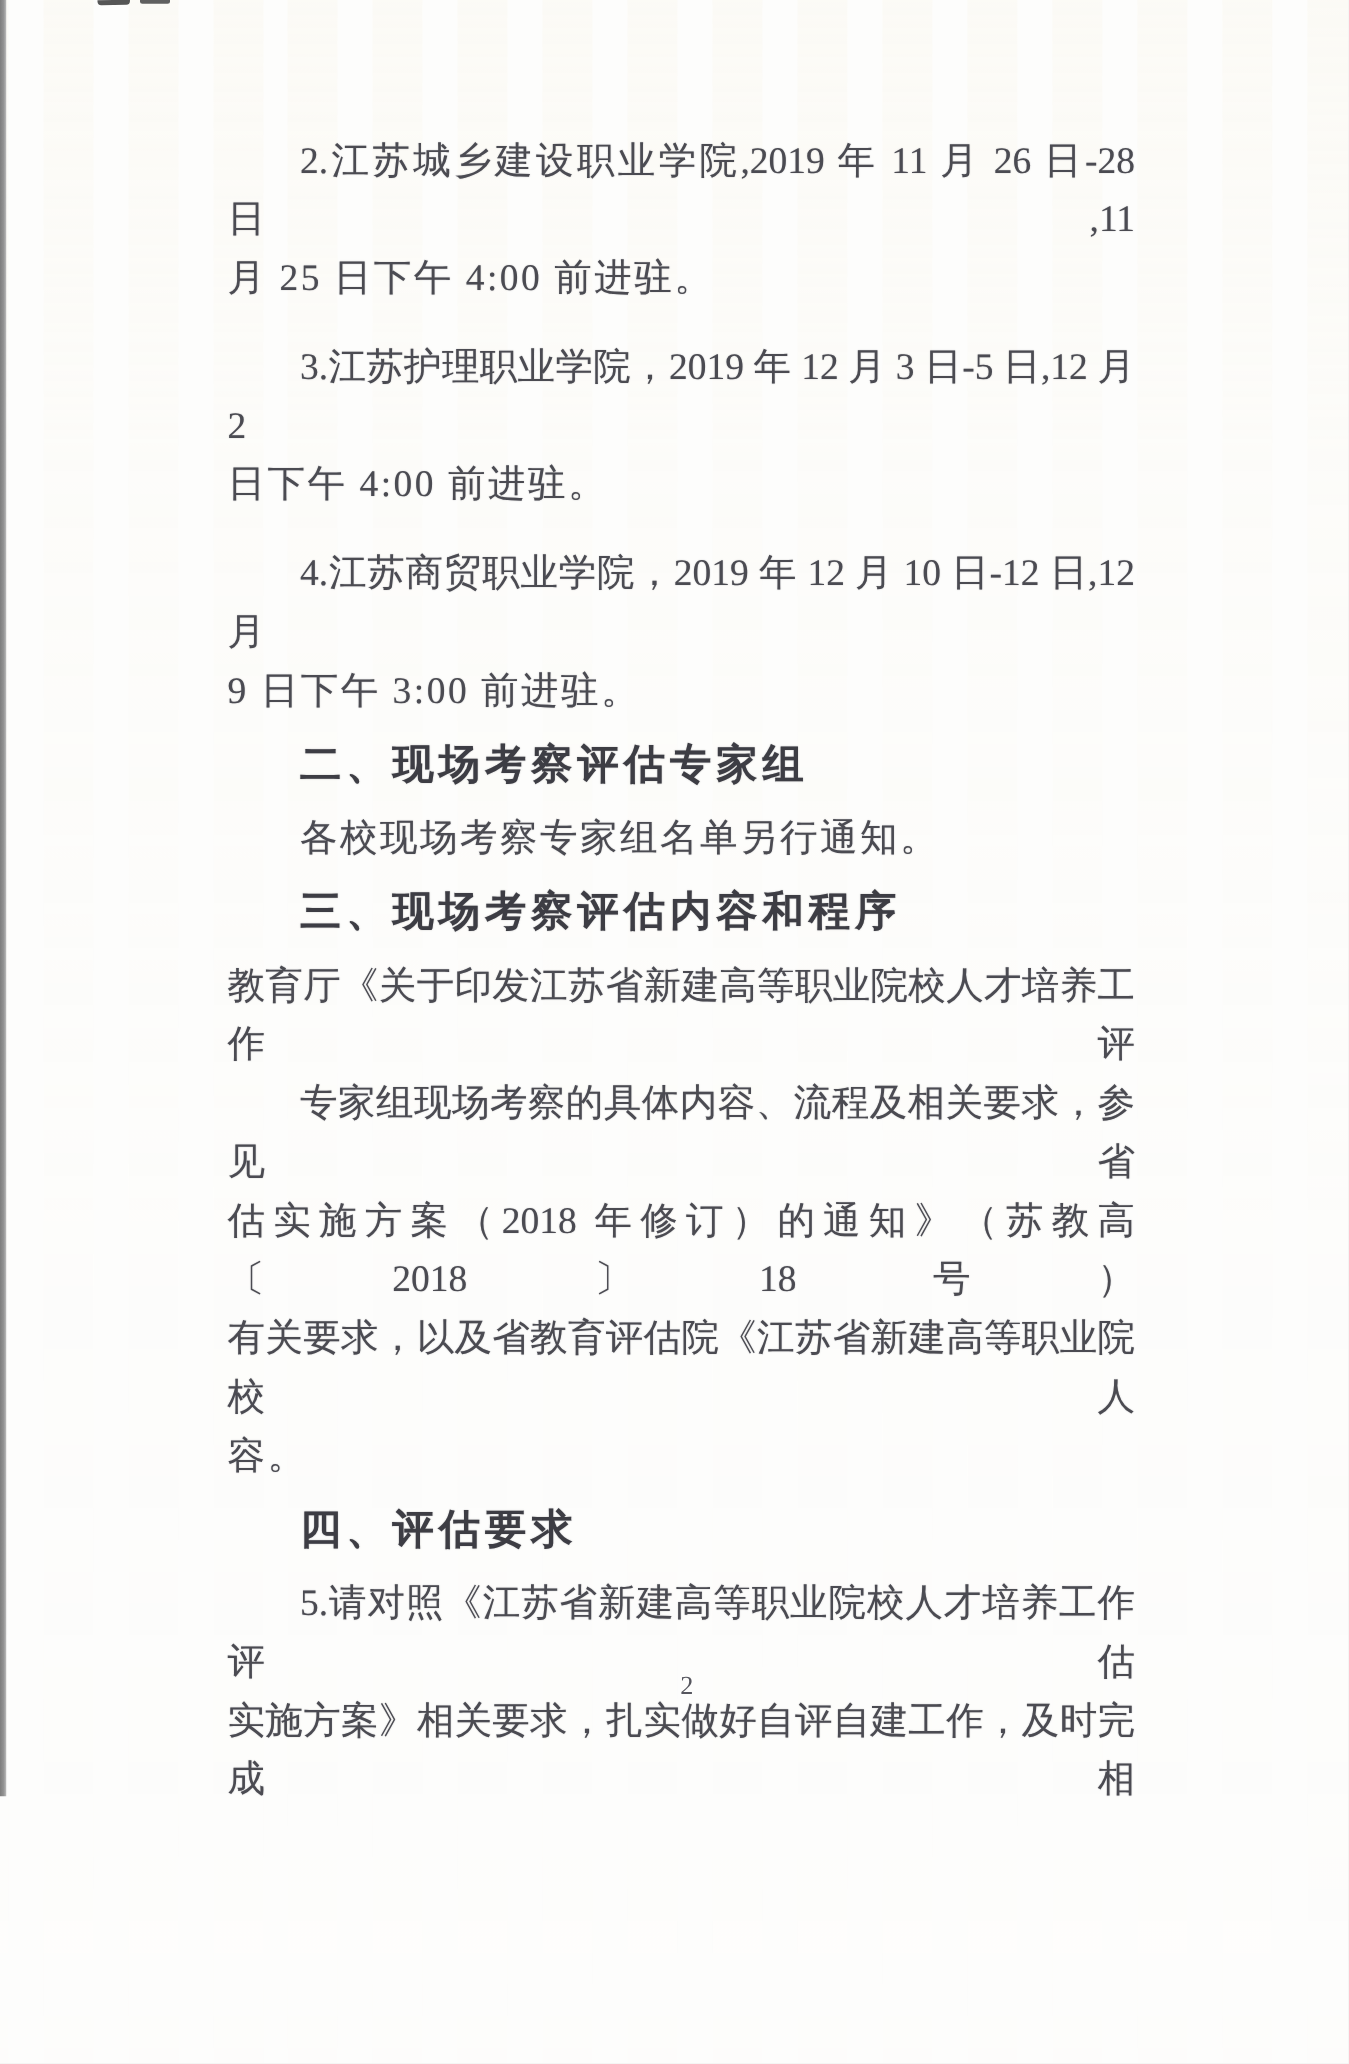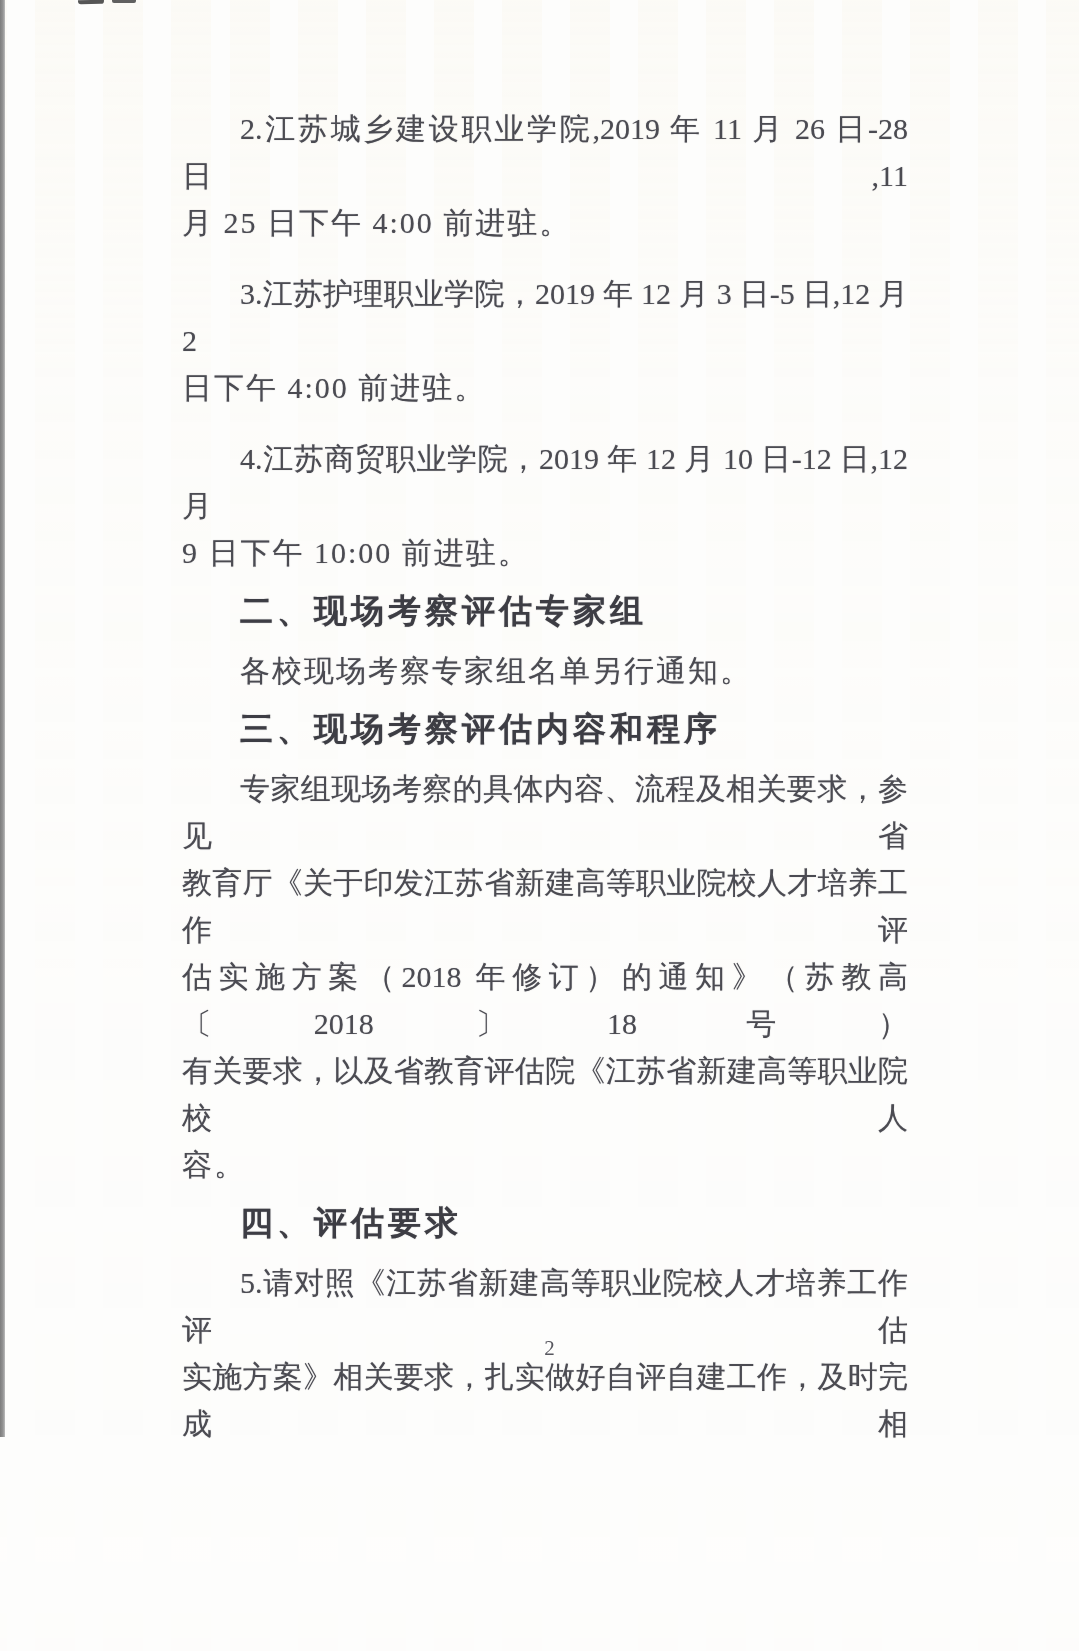--- a/index.html
+++ b/index.html
@@ -74,30 +74,30 @@
       <div class="paragraph">
         <div class="line indent fill">2.江苏城乡建设职业学院,2019 年 11 月 26 日-28 日,11</div>
         <div class="line">月 25 日下午 4:00 前进驻。</div>
       </div>
       <div class="paragraph">
         <div class="line indent fill">3.江苏护理职业学院，2019 年 12 月 3 日-5 日,12 月 2</div>
         <div class="line">日下午 4:00 前进驻。</div>
       </div>
       <div class="paragraph">
         <div class="line indent fill">4.江苏商贸职业学院，2019 年 12 月 10 日-12 日,12 月</div>
-        <div class="line">9 日下午 10:00 前进驻。</div>
+        <div class="line">9 日下午 3:00 前进驻。</div>
       </div>
       <div class="heading">二、现场考察评估专家组</div>
       <div class="paragraph">
         <div class="line indent">各校现场考察专家组名单另行通知。</div>
       </div>
       <div class="heading">三、现场考察评估内容和程序</div>
       <div class="paragraph">
+        <div class="line fill">教育厅《关于印发江苏省新建高等职业院校人才培养工作评</div>
         <div class="line indent fill">专家组现场考察的具体内容、流程及相关要求，参见省</div>
-        <div class="line fill">教育厅《关于印发江苏省新建高等职业院校人才培养工作评</div>
         <div class="line fill">估实施方案（2018 年修订）的通知》（苏教高〔2018〕18 号）</div>
         <div class="line fill">有关要求，以及省教育评估院《江苏省新建高等职业院校人</div>
         <div class="line">容。</div>
       </div>
       <div class="heading">四、评估要求</div>
       <div class="paragraph">
         <div class="line indent fill">5.请对照《江苏省新建高等职业院校人才培养工作评估</div>
         <div class="line fill">实施方案》相关要求，扎实做好自评自建工作，及时完成相</div>
       </div>
     </div>

